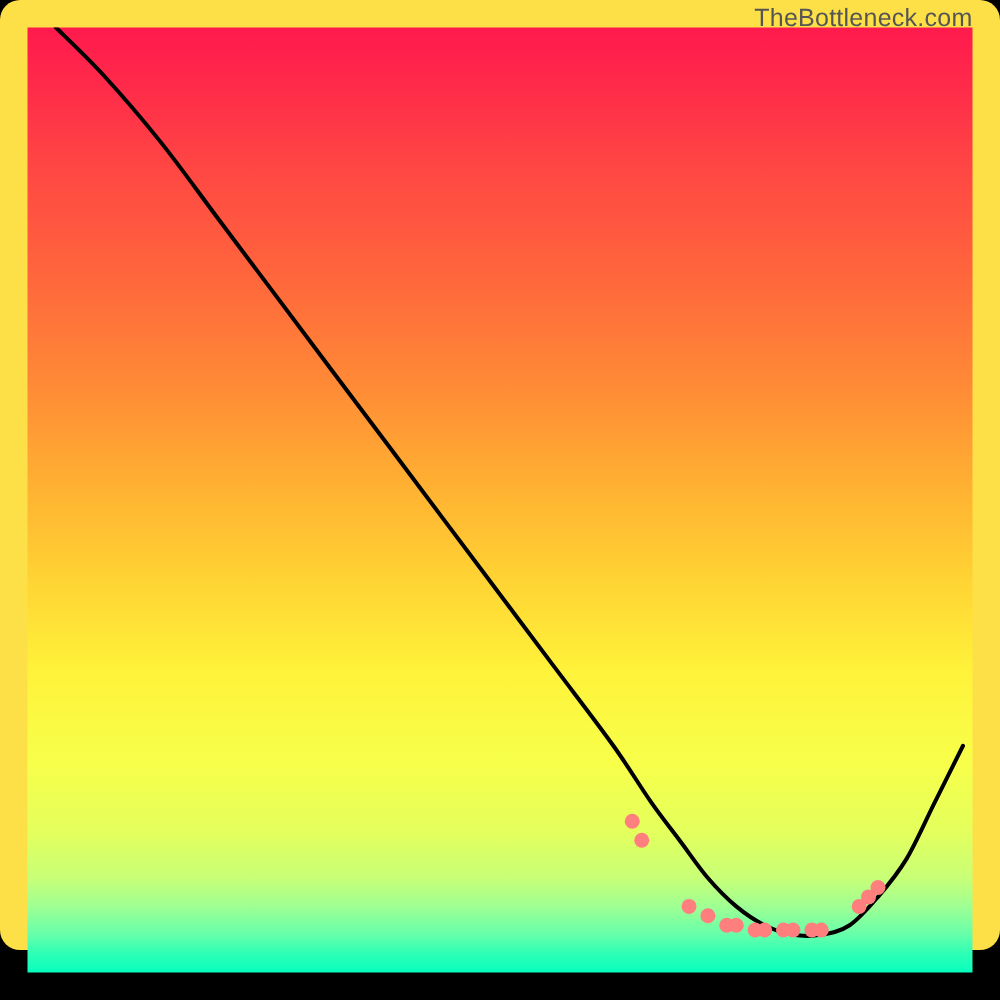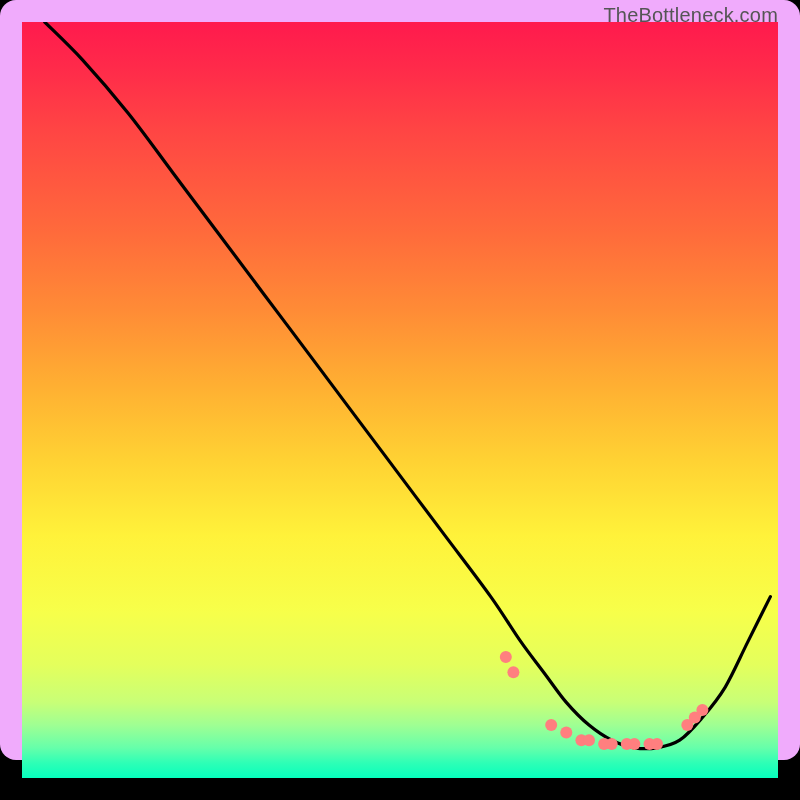--- a/index.html
+++ b/index.html
@@ -10,21 +10,21 @@
     background: #000;
     overflow: hidden;
     font-family: Arial, Helvetica, sans-serif;
   }
   .frame {
     position: absolute;
     top: 0;
     left: 0;
     width: 800px;
     height: 760px;
-    background: #f0abfc;
+    background: #fde047;
     border-radius: 16px;
   }
   .plot-area {
     position: absolute;
     top: 22px;
     left: 22px;
     width: 756px;
     height: 756px;
     
     background: linear-gradient(to bottom,

